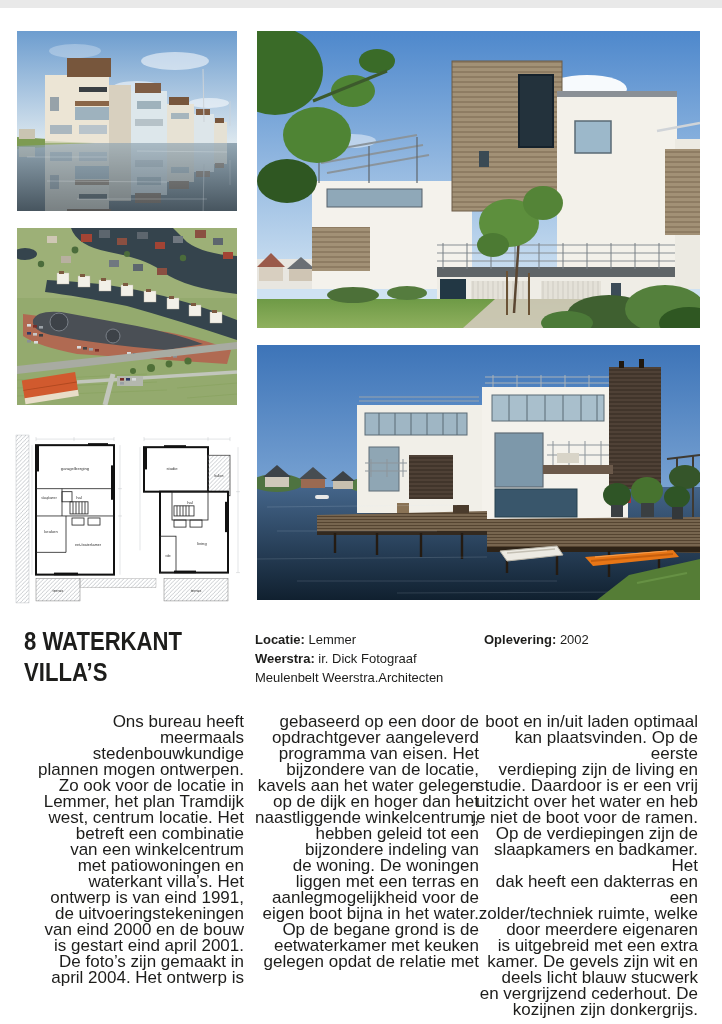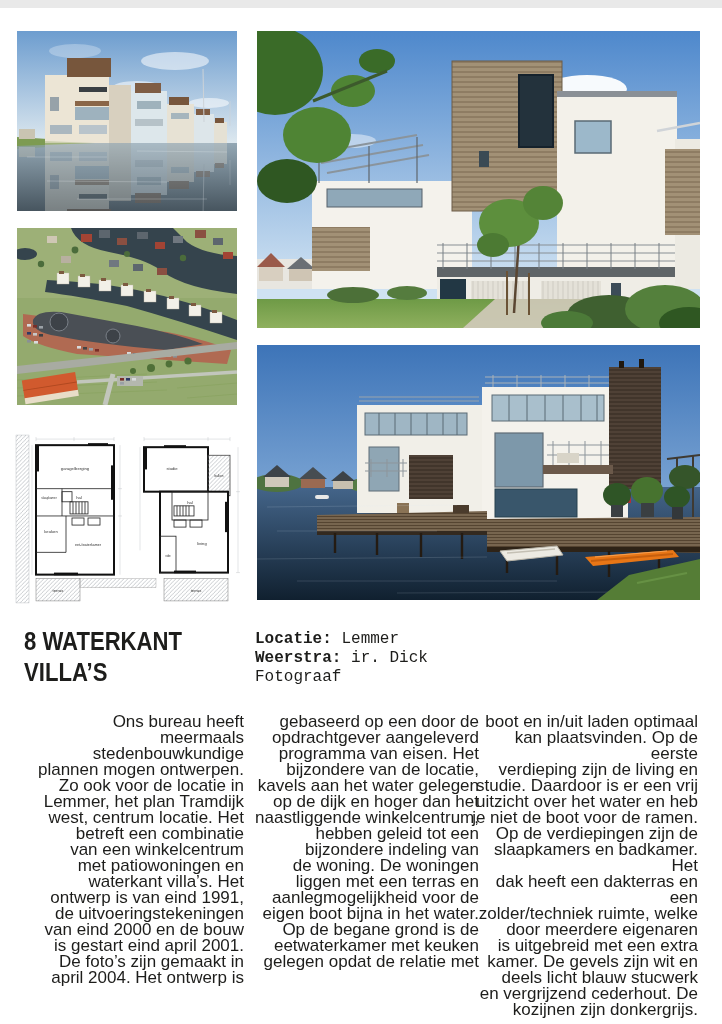--- a/index.html
+++ b/index.html
@@ -3,21 +3,21 @@
 <meta charset="utf-8">
 <style>
   html,body{margin:0;padding:0;background:#e9e9e9;}
   .page{position:relative;width:722px;height:1024px;background:#ffffff;margin:8px auto;
         font-family:"Liberation Sans","DejaVu Sans",sans-serif;color:#1d1d1b;overflow:hidden;}
   figure{margin:0;position:absolute;}
   figure svg{display:block;width:100%;height:100%;}
   .title{position:absolute;left:24px;top:618px;width:230px;margin:0;
          font-size:26px;line-height:31px;font-weight:bold;letter-spacing:0;
          transform:scaleX(.85);transform-origin:left top;white-space:pre-line;}
-  .meta{position:absolute;font-size:16px;line-height:19px;font-family:Liberation Mono, monospace;}
+  .meta{position:absolute;font-size:13px;line-height:19px;}
   .meta p{margin:0;}
   .mlabel{font-weight:bold;}
   .bodycol{position:absolute;font-size:17px;line-height:16px;white-space:pre-line;text-align:right;}
   text{font-family:"Liberation Sans","DejaVu Sans",sans-serif;}
 </style>
 </head>
 <body>
 
 <div class="page">
 
@@ -563,23 +563,25 @@
       <line x1="380" y1="238" x2="430" y2="228" stroke="#6e9a4a" stroke-width="2" opacity=".7"></line>
     </svg>
   </figure>
 
   <h1 class="title">8 WATERKANT
 VILLA’S</h1>
 
   <div class="meta" style="left:255px;top:622px;width:228px">
     <p><span class="mlabel">Locatie:</span> <span>Lemmer</span></p>
     <p><span class="mlabel">Weerstra:</span> <span>ir. Dick Fotograaf</span></p>
+    <p><span>Meulenbelt Weerstra.Architecten</span></p>
   </div>
 
   <div class="meta" style="left:484px;top:622px;width:228px">
+    <p><span class="mlabel">Oplevering:</span> <span>2002</span></p>
   </div>
 
   <div class="bodycol" style="left:24px;top:706px;width:220px">Ons bureau heeft meermaals
 stedenbouwkundige
 plannen mogen ontwerpen.
 Zo ook voor de locatie in
 Lemmer, het plan Tramdijk
 west, centrum locatie. Het
 betreft een combinatie
 van een winkelcentrum

